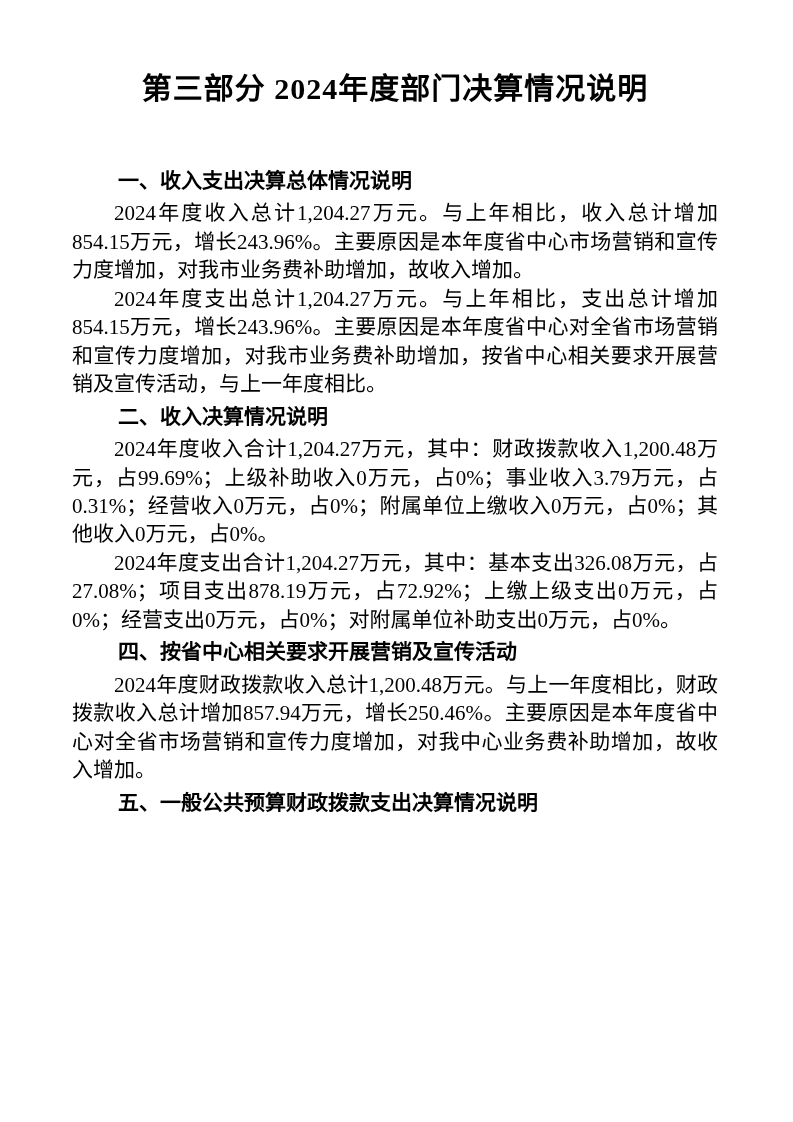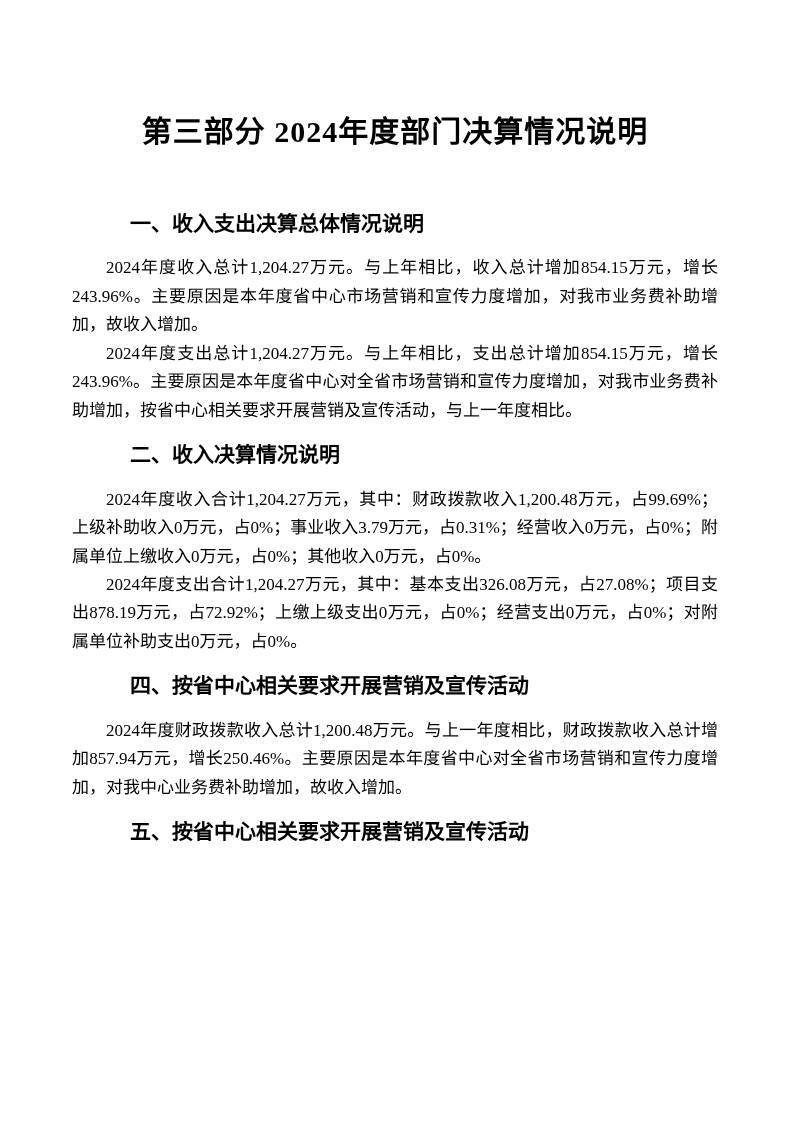--- a/index.html
+++ b/index.html
@@ -8,21 +8,21 @@
     background: #ffffff;
   }
   .page {
     position: relative;
     width: 793px;
     height: 1122px;
     margin: 0 auto;
     background: #ffffff;
     color: #000000;
     box-sizing: border-box;
-    padding: 111px 75px 0 72px;
+    padding: 68px 75px 0 72px;
     overflow: hidden;
     font-family: "Liberation Serif", "DejaVu Serif", serif;
   }
   .doc-title {
     text-align: center;
     font-family: "Liberation Serif", "DejaVu Serif", serif;
     font-weight: bold;
     font-size: 30px;
     line-height: 42px;
     margin: 0 0 57px 0;
@@ -35,28 +35,28 @@
   }
   .section {
     margin: 0;
   }
   .section-heading {
     font-family: "Liberation Sans", "DejaVu Sans", sans-serif;
     font-weight: bold;
     font-size: 21px;
     line-height: 28.45px;
     text-indent: 2em;
-    margin: 16px;
+    margin: 4px;
   }
   .paragraph {
     margin: 0;
     text-indent: 2em;
     text-align: justify;
     font-family: "Liberation Serif", "DejaVu Serif", serif;
-    font-size: 17px;
+    font-size: 21px;
     line-height: 28.45px;
   }
 </style>
 </head>
 <body>
 
 <div class="page">
   <h1 class="doc-title">第三部分 2024年度部门决算情况说明</h1>
   <main class="doc-body">
       <section class="section">
@@ -69,16 +69,16 @@
         <p class="paragraph">2024年度收入合计1,204.27万元，其中：财政拨款收入1,200.48万元，占99.69%；上级补助收入0万元，占0%；事业收入3.79万元，占0.31%；经营收入0万元，占0%；附属单位上缴收入0万元，占0%；其他收入0万元，占0%。</p>
       </section>
       <section class="section">
         <p class="paragraph">2024年度支出合计1,204.27万元，其中：基本支出326.08万元，占27.08%；项目支出878.19万元，占72.92%；上缴上级支出0万元，占0%；经营支出0万元，占0%；对附属单位补助支出0万元，占0%。</p>
       </section>
       <section class="section">
         <h2 class="section-heading">四、按省中心相关要求开展营销及宣传活动</h2>
         <p class="paragraph">2024年度财政拨款收入总计1,200.48万元。与上一年度相比，财政拨款收入总计增加857.94万元，增长250.46%。主要原因是本年度省中心对全省市场营销和宣传力度增加，对我中心业务费补助增加，故收入增加。</p>
       </section>
       <section class="section">
-        <h2 class="section-heading">五、按省中心相关要求开展营销及宣传活动</h2>
+        <h2 class="section-heading">五、一般公共预算财政拨款支出决算情况说明</h2>
       </section>
     </main>
 </div>
 
 </body></html>

